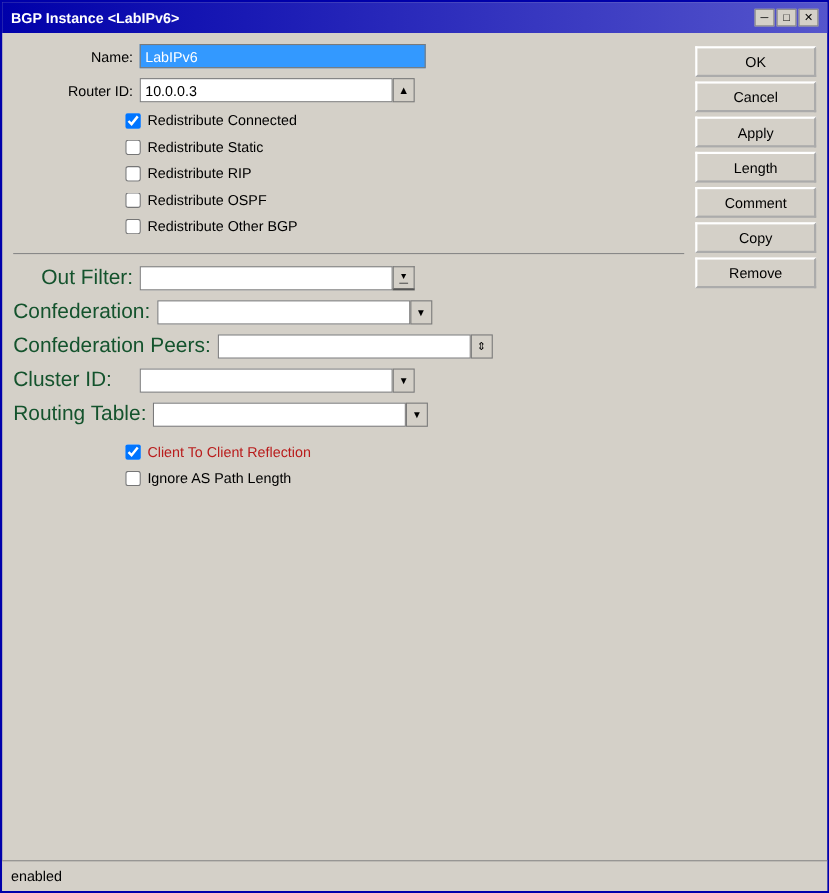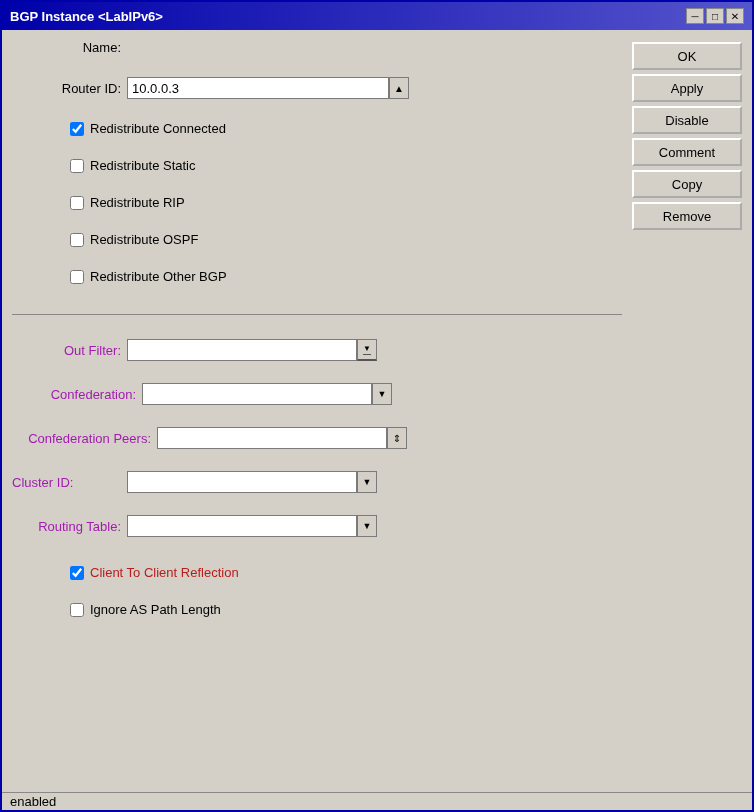--- a/index.html
+++ b/index.html
@@ -48,21 +48,21 @@
       display: flex;
       flex: 1;
       padding: 10px;
       gap: 10px;
     }
 
     .form-area {
       flex: 1;
       display: flex;
       flex-direction: column;
-      gap: 16px;
+      gap: 3px;
     }
 
     .button-area {
       display: flex;
       flex-direction: column;
       gap: 4px;
       width: 110px;
       padding-top: 2px;
     }
 
@@ -103,21 +103,21 @@
       width: 260px;
       background: #3399ff;
       color: white;
     }
 
     .as-input {
       width: 260px;
     }
 
     .router-id-input {
-      width: 262px;
+      width: 230px;
     }
 
     .router-id-wrapper {
       display: flex;
       align-items: center;
     }
 
     .spin-btn {
       width: 20px;
       height: 22px;
@@ -127,21 +127,21 @@
       display: flex;
       align-items: center;
       justify-content: center;
       font-size: 10px;
     }
 
     .checkbox-row {
       display: flex;
       align-items: center;
       margin-bottom: 6px;
-      margin-left: 58px;
+      margin-left: 102px;
     }
 
     .checkbox-row input[type="checkbox"] {
       margin-right: 6px;
       width: 14px;
       height: 14px;
     }
 
     .checkbox-row label {
       font-size: 13px;
@@ -156,22 +156,22 @@
 
     .dropdown-row {
       display: flex;
       align-items: center;
       margin-bottom: 6px;
     }
 
     .dropdown-label {
       text-align: right;
       padding-right: 6px;
-      font-size: 13px;
-      color: #a21caf;
+      font-size: 19px;
+      color: #14532d;
     }
 
     .dropdown-wrapper {
       display: flex;
       align-items: center;
     }
 
     .dropdown-input {
       width: 230px;
       height: 22px;
@@ -192,21 +192,21 @@
       align-items: center;
       justify-content: center;
       font-size: 9px;
     }
 
     .status-bar {
       background: #d4d0c8;
       border-top: 1px solid #888;
       padding: 3px 8px;
       font-size: 13px;
-      height: 18px;
+      height: 28px;
       display: flex;
       align-items: center;
     }
 
     
     .out-filter-btn {
       background: #d4d0c8;
       border: 1px solid #7a7a7a;
       width: 20px;
       height: 22px;
@@ -238,20 +238,21 @@
       <button class="title-btn">✕</button>
     </div>
   </div>
 
   <div class="content">
 
     <div class="form-area">
 
       <div class="form-row">
         <span class="form-label">Name:</span>
+        <input class="form-input name-input" type="text" value="LabIPv6" style="">
       </div>
 
 
       <div class="form-row">
         <span class="form-label">Router ID:</span>
         <div class="router-id-wrapper">
           <input class="form-input router-id-input" type="text" value="10.0.0.3" style="">
           <button class="spin-btn">▲</button>
         </div>
       </div>
@@ -330,22 +331,23 @@
       </div>
       <div class="checkbox-row">
         <input type="checkbox" id="cb6" style="">
         <label for="cb6">Ignore AS Path Length</label>
       </div>
 
     </div>
 
     <div class="button-area">
       <button class="action-btn">OK</button>
+      <button class="action-btn">Cancel</button>
       <button class="action-btn">Apply</button>
-      <button class="action-btn">Disable</button>
+      <button class="action-btn">Length</button>
       <button class="action-btn">Comment</button>
       <button class="action-btn">Copy</button>
       <button class="action-btn">Remove</button>
     </div>
   </div>
 
   <div class="status-bar">
     <span>enabled</span>
   </div>
 </div>

